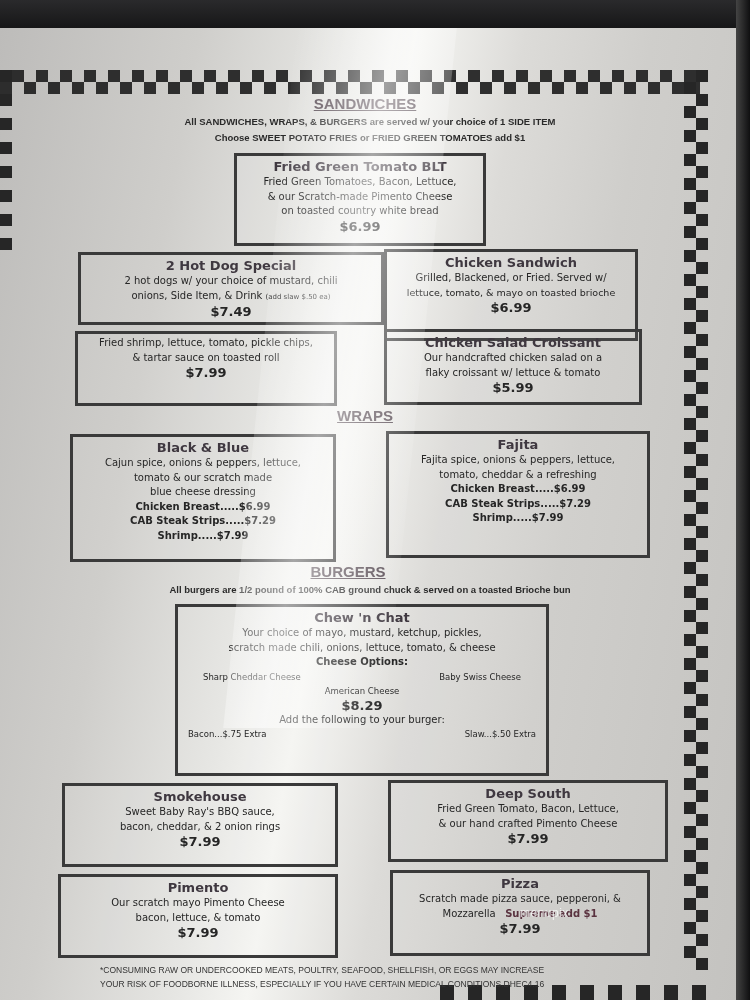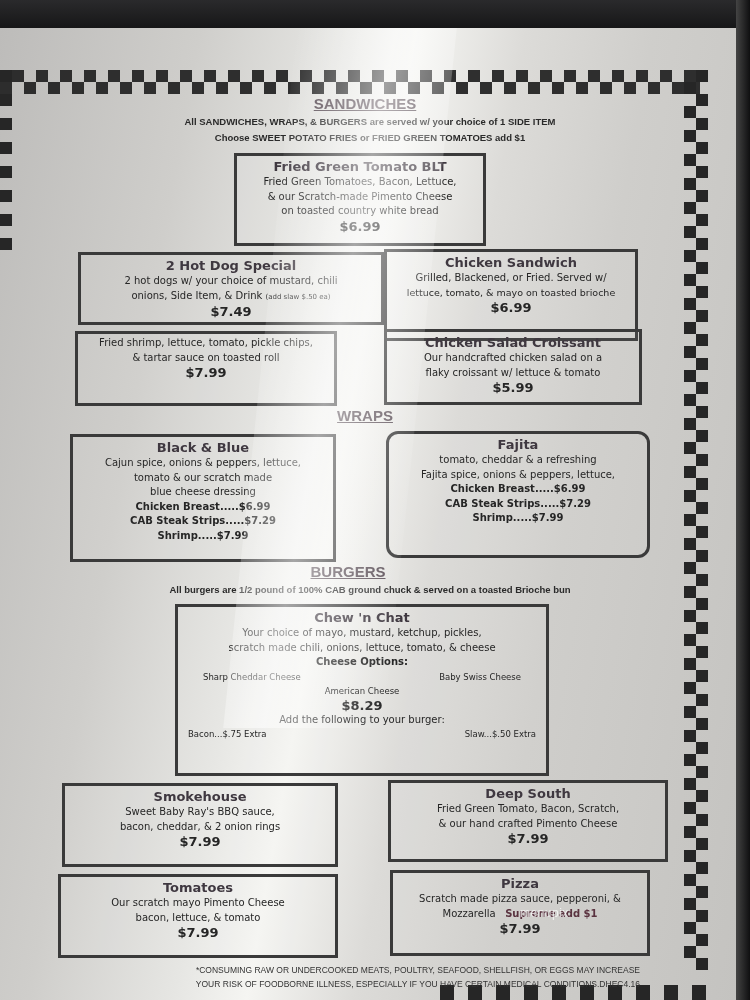--- a/index.html
+++ b/index.html
@@ -72,21 +72,21 @@
   .box .price { font-weight:bold; font-size:13px; line-height:15px; }
   .box .row2 { display:flex; justify-content:space-between; font-size:8.5px; padding:0 25px; line-height:14px; }
   .box .row2.center { justify-content:center; }
   .box .small { font-size:7px; }
   .box .bold { font-weight:bold; }
   .watermark {
     position:absolute; left:520px; top:906px; font-size:12px; color:rgba(255,255,255,.75);
     font-family:Liberation Sans, sans-serif; letter-spacing:0.5px;
   }
   .disclaimer {
-    position:absolute; left:100px; top:963px; width:540px; text-align:right;
+    position:absolute; left:100px; top:963px; width:540px; text-align:left;
     font-family:"Liberation Sans", sans-serif; font-size:8.5px; color:#333; line-height:14px;
   }
 </style>
 </head>
 <body>
 
 <div class="frame-top"></div>
 <div class="sheet"></div>
 <div class="frame-right"></div>
 <div class="checker-top"></div>
@@ -138,24 +138,24 @@
 <div class="box" style="left:70px;top:434px;width:266px;height:128px;">
   <div class="name">Black &amp; Blue</div>
   <div class="line">Cajun spice, onions &amp; peppers, lettuce,</div>
   <div class="line">tomato &amp; our scratch made</div>
   <div class="line">blue cheese dressing</div>
   <div class="line bold">Chicken Breast.....$6.99</div>
   <div class="line bold">CAB Steak Strips.....$7.29</div>
   <div class="line bold">Shrimp.....$7.99</div>
 </div>
 
-<div class="box" style="left:386px;top:431px;width:264px;height:127px;border-radius:12px;">
+<div class="box" style="left:386px;top:431px;width:264px;height:127px;">
   <div class="name">Fajita</div>
+  <div class="line">Fajita spice, onions &amp; peppers, lettuce,</div>
   <div class="line">tomato, cheddar &amp; a refreshing</div>
-  <div class="line">Fajita spice, onions &amp; peppers, lettuce,</div>
   <div class="line bold">Chicken Breast.....$6.99</div>
   <div class="line bold">CAB Steak Strips.....$7.29</div>
   <div class="line bold">Shrimp.....$7.99</div>
 </div>
 
 <div class="section-title" style="left:248px;top:563px;">BURGERS</div>
 <div class="note" style="left:100px;top:584px;width:540px;">All burgers are 1/2 pound of 100% CAB ground chuck &amp; served on a toasted Brioche bun</div>
 
 <div class="box" style="left:175px;top:604px;width:374px;height:172px;">
   <div class="name">Chew 'n Chat</div>
@@ -179,27 +179,27 @@
 
 <div class="box" style="left:62px;top:783px;width:276px;height:84px;">
   <div class="name">Smokehouse</div>
   <div class="line">Sweet Baby Ray's BBQ sauce,</div>
   <div class="line">bacon, cheddar, &amp; 2 onion rings</div>
   <div class="price">$7.99</div>
 </div>
 
 <div class="box" style="left:388px;top:780px;width:280px;height:82px;">
   <div class="name">Deep South</div>
-  <div class="line">Fried Green Tomato, Bacon, Scratch,</div>
+  <div class="line">Fried Green Tomato, Bacon, Lettuce,</div>
   <div class="line">&amp; our hand crafted Pimento Cheese</div>
   <div class="price">$7.99</div>
 </div>
 
 <div class="box" style="left:58px;top:874px;width:280px;height:84px;">
-  <div class="name">Tomatoes</div>
+  <div class="name">Pimento</div>
   <div class="line">Our scratch mayo Pimento Cheese</div>
   <div class="line">bacon, lettuce, &amp; tomato</div>
   <div class="price">$7.99</div>
 </div>
 
 <div class="box" style="left:390px;top:870px;width:260px;height:86px;">
   <div class="name">Pizza</div>
   <div class="line">Scratch made pizza sauce, pepperoni, &amp;</div>
   <div class="line"><span>Mozzarella</span>&nbsp;&nbsp;&nbsp;<span style="color:#5a3340;font-weight:bold;">Supreme add $1</span></div>
   <div class="price">$7.99</div>

